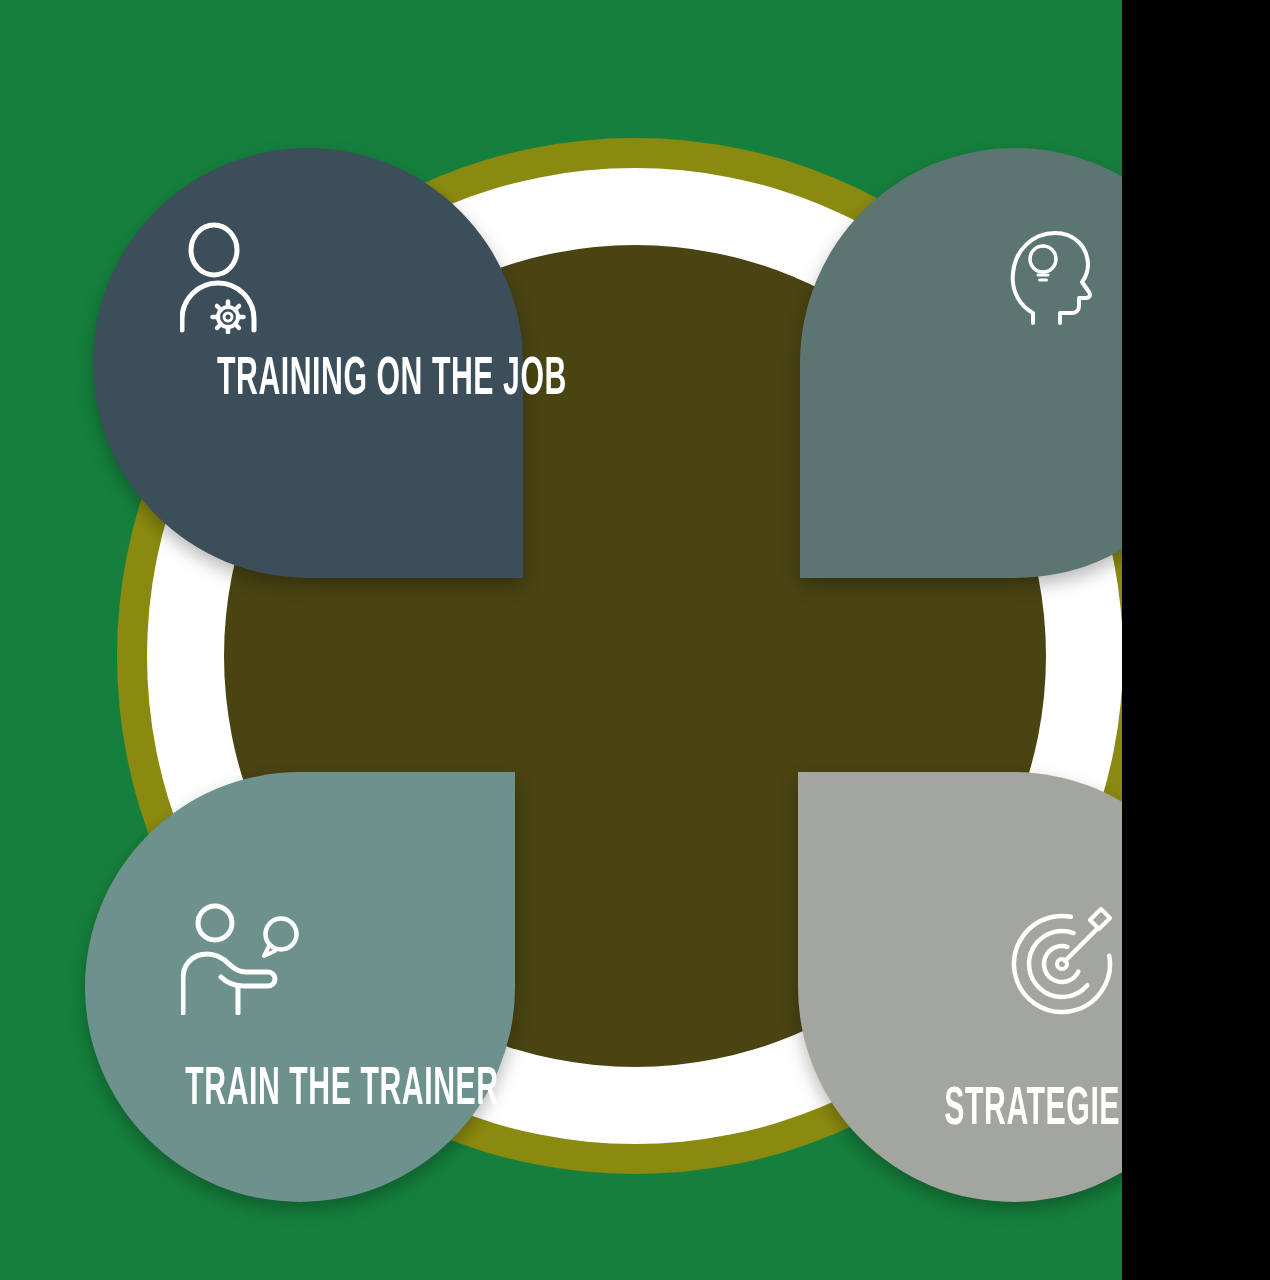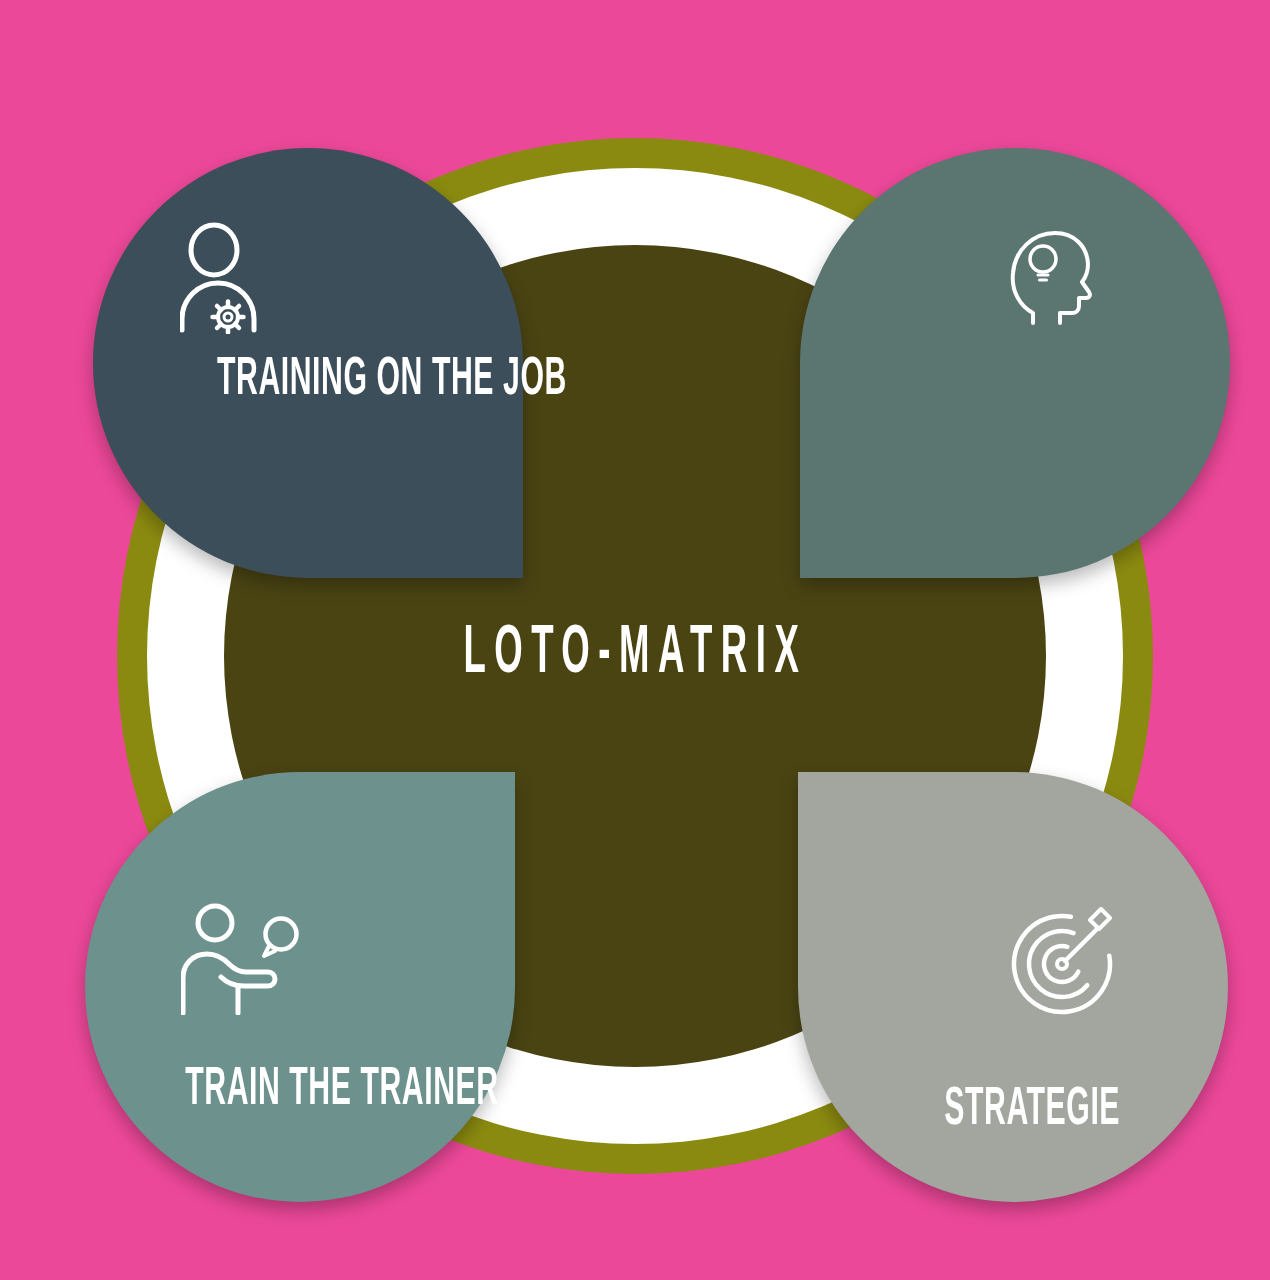--- a/index.html
+++ b/index.html
@@ -1,16 +1,16 @@
 <!DOCTYPE html>
 <html><head>
 <meta charset="utf-8">
 <style>
   html,body{margin:0;padding:0;background:#000;}
-  #stage{position:relative;width:1270px;height:1280px;background:#ec4899;overflow:hidden;
+  #stage{position:relative;width:1122px;height:1280px;background:#15803d;overflow:hidden;
          font-family:"Liberation Sans",sans-serif;}
   .ring{position:absolute;border-radius:50%;}
   #ring-outer{left:117px;top:138px;width:1036px;height:1036px;}
   #ring-white{left:147px;top:168px;width:976px;height:976px;}
   #circle-center{left:224px;top:245px;width:822px;height:822px;}
   .teardrop{position:absolute;width:430px;height:430px;box-shadow:0 8px 18px rgba(0,0,0,.28);}
   #q-tl{left:93px;top:148px;border-radius:50% 50% 0 50%;}
   #q-tr{left:800px;top:148px;border-radius:50% 50% 50% 0;}
   #q-bl{left:85px;top:772px;border-radius:50% 0 50% 50%;}
   #q-br{left:798px;top:772px;border-radius:0 50% 50% 50%;}
@@ -93,16 +93,15 @@
       <circle cx="54" cy="57" r="5" stroke-width="4"></circle>
       <line x1="57" y1="54" x2="90" y2="21" stroke-width="4.5"></line>
       <path d="M82,13 L93,2 L102,11 L91,22 Z" stroke-width="4"></path>
     </svg>
     <div class="label">
       <div class="line"><span class="sq">STRATEGIE</span></div>
     </div>
   </div>
 
   <div id="center-title">
-    <div class="line"><span class="sq">LOTO-MATRIX</span></div>
   </div>
 
 </div>
 
 </body></html>

